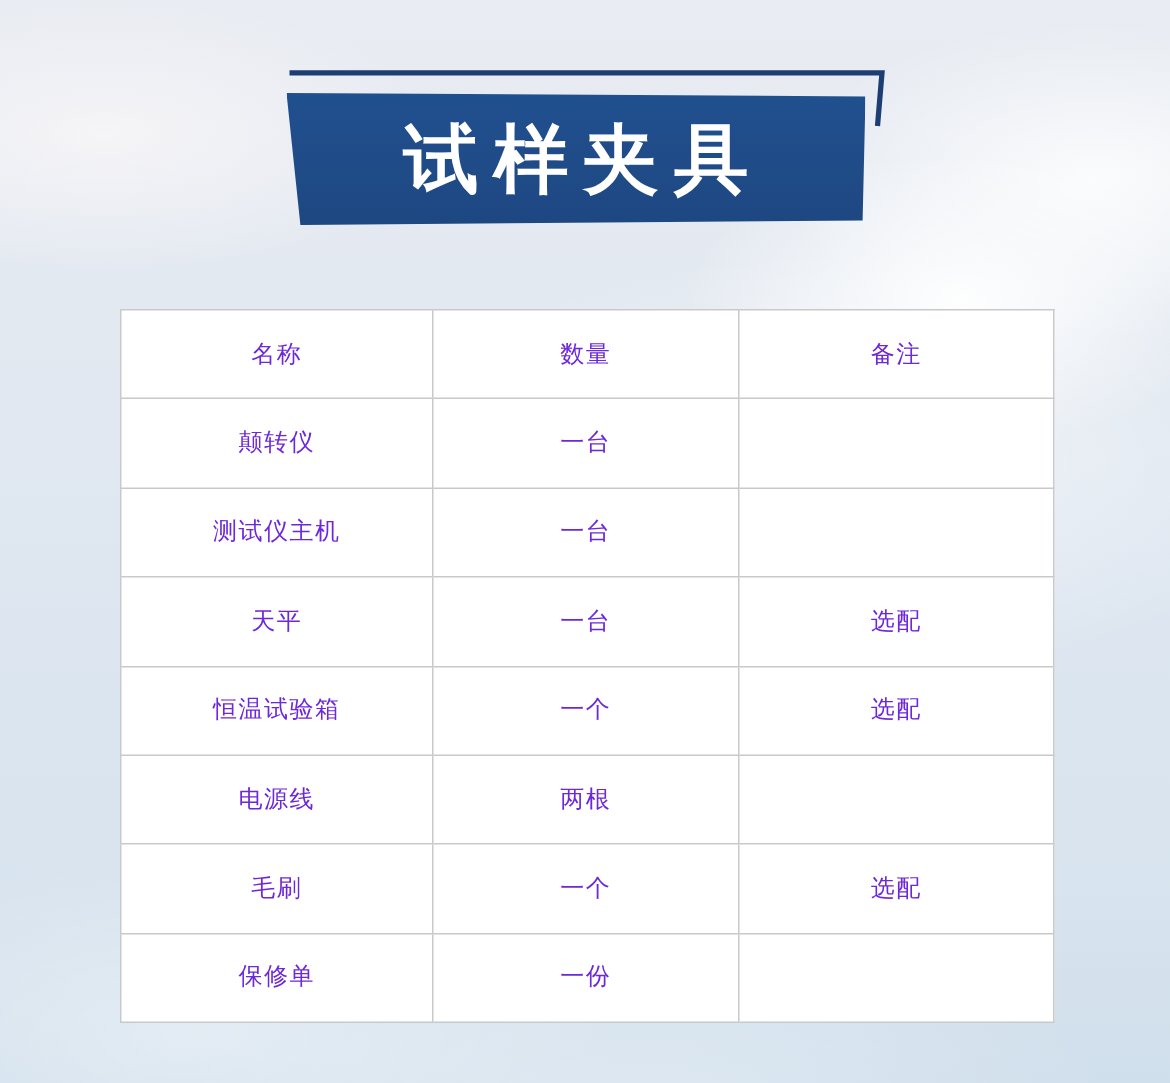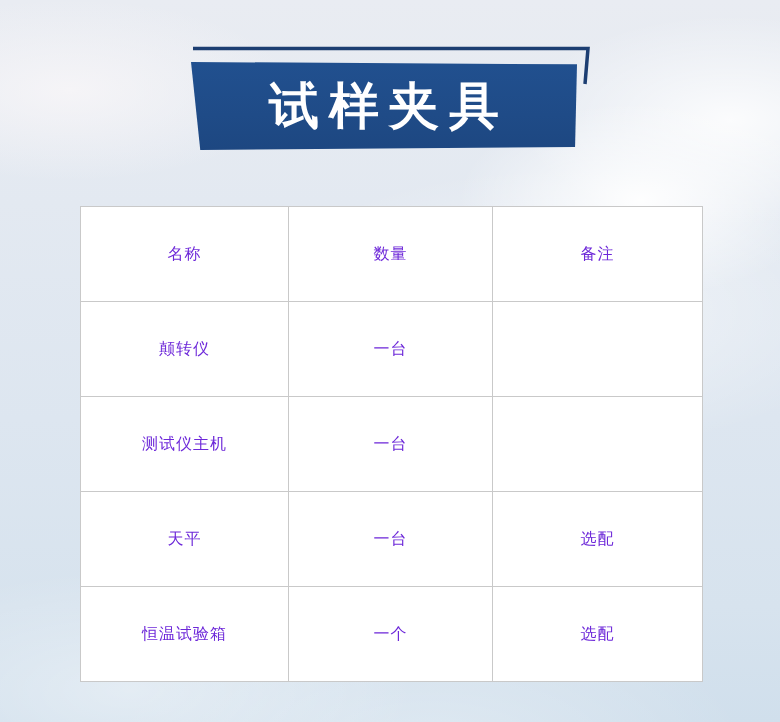--- a/index.html
+++ b/index.html
@@ -123,15 +123,30 @@
     <tr>
       <td>天平</td>
       <td>一台</td>
       <td>选配</td>
     </tr>
     <tr>
       <td>恒温试验箱</td>
       <td>一个</td>
       <td>选配</td>
     </tr>
+    <tr>
+      <td>电源线</td>
+      <td>两根</td>
+      <td></td>
+    </tr>
+    <tr>
+      <td>毛刷</td>
+      <td>一个</td>
+      <td>选配</td>
+    </tr>
+    <tr>
+      <td>保修单</td>
+      <td>一份</td>
+      <td></td>
+    </tr>
   </tbody>
     </table>
 </div>
 
 </body></html>

